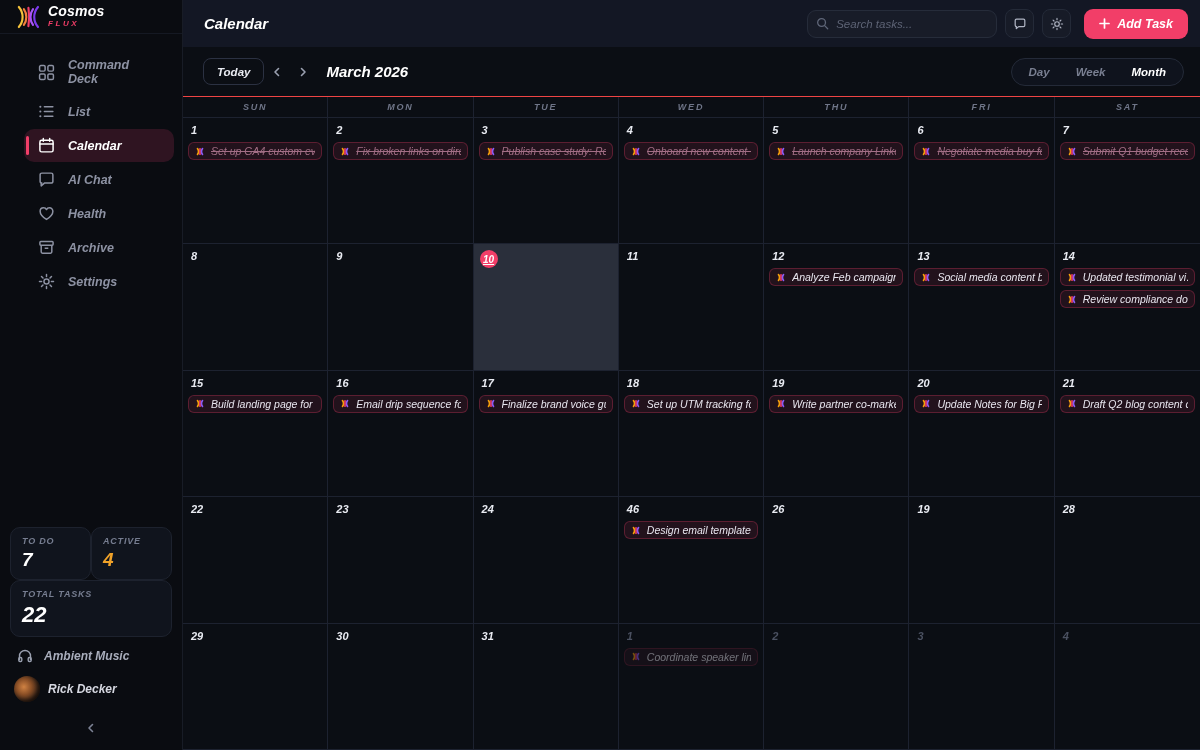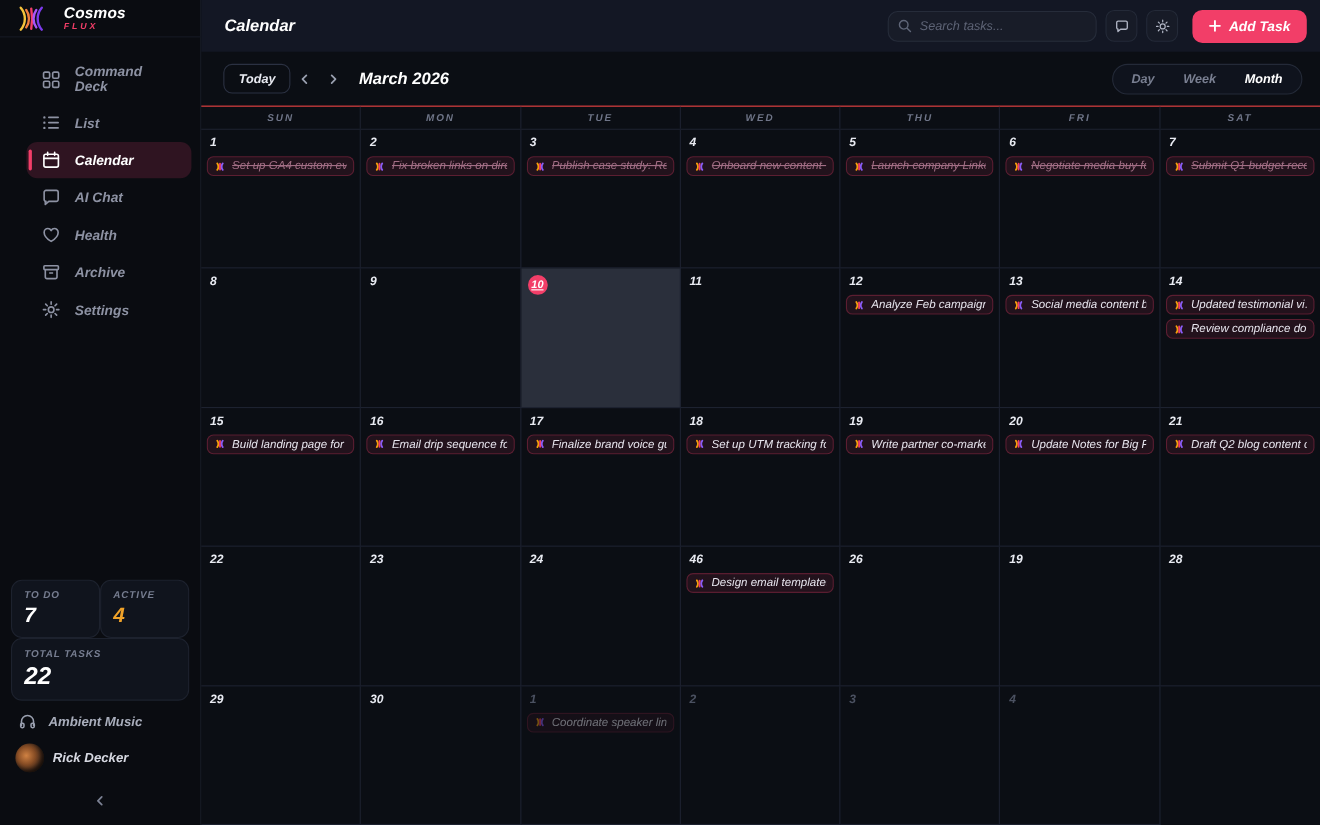--- a/index.html
+++ b/index.html
@@ -8,21 +8,21 @@
     font-family: "Liberation Sans", sans-serif;
     font-style: italic;
     background:#0b0e14;
     color:#e8eaf1;
     display:flex;
   }
   svg { display:block; }
 
   
   .sidebar { flex:0 0 183px; width:183px; background:#0a0c11; border-right:1px solid #181c26; display:flex; flex-direction:column; }
-  .logo-row { height:34px; display:flex; align-items:center; gap:15px; padding:0 13px; border-bottom:1px solid #151923; }
+  .logo-row { height:34px; display:flex; align-items:center; gap:5px; padding:0 13px; border-bottom:1px solid #151923; }
   .brand-text { display:flex; flex-direction:column; line-height:1.05; }
   .brand-name { color:#fff; font-weight:700; font-size:14px; letter-spacing:.2px; }
   .brand-sub { color:#f23e68; font-size:8px; font-weight:700; letter-spacing:2.6px; margin-top:1px; }
 
   .nav { padding:16px 8px 0 24px; display:flex; flex-direction:column; gap:1px; }
   .nav-item { position:relative; display:flex; align-items:center; gap:13px; padding:8px 14px; border-radius:10px; color:#8d92a3; font-size:12.5px; font-weight:600; cursor:pointer; }
   .nav-item .nicon { width:17px; height:17px; color:#8d92a3; flex:0 0 17px; }
   .nav-item.active { background:#2f1421; color:#fff; }
   .nav-item.active .nicon { color:#fff; }
   .nav-item.active::before { content:''; position:absolute; left:2px; top:7px; bottom:7px; width:3px; border-radius:3px; background:#f23e68; }
@@ -533,20 +533,23 @@
         </div>
         <div class="cell">
           <div class="day-num">28</div>
         </div>
         <div class="cell">
           <div class="day-num">29</div>
         </div>
         <div class="cell">
           <div class="day-num">30</div>
         </div>
+        <div class="cell">
+          <div class="day-num">31</div>
+        </div>
         <div class="cell outside">
           <div class="day-num">1</div>
           <div class="chips">
             <div class="chip muted">
               <svg class="flux" width="10" height="11" viewBox="0 0 12 12" fill="none" stroke-width="2" stroke-linecap="round">
                 <path d="M3 2.5c1.6 1.8 1.6 5.2 0 7" stroke="#f59e0b"></path>
                 <path d="M6 2.8v6.4" stroke="#f23e68"></path>
                 <path d="M9 2.5c-1.6 1.8-1.6 5.2 0 7" stroke="#8b5cf6"></path>
               </svg>
               <span class="ttl">Coordinate speaker line…</span>

